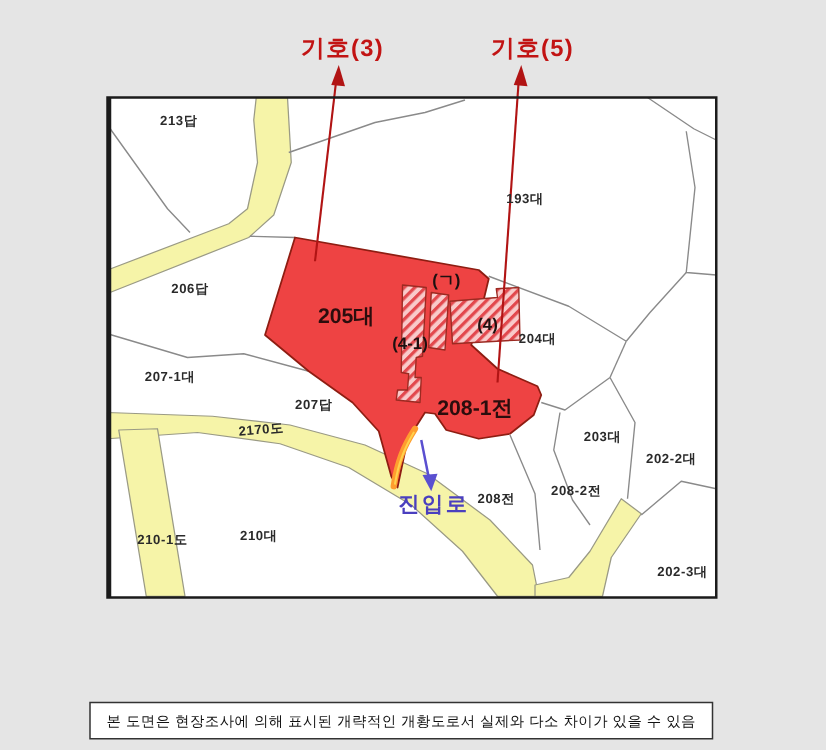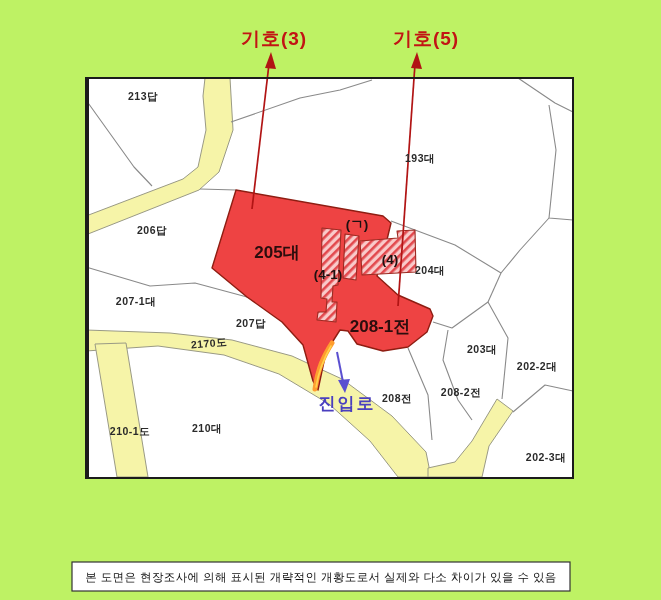--- a/index.html
+++ b/index.html
@@ -1,16 +1,16 @@
 <!DOCTYPE html>
 <html><head>
 <meta charset="utf-8">
 <style>
   html,body{margin:0;padding:0;background:#ffffff;}
-  .stage{position:relative;width:661px;height:600px;background:#bef264;overflow:hidden;
+  .stage{position:relative;width:661px;height:600px;background:#e5e5e5;overflow:hidden;
          font-family:"Liberation Sans","DejaVu Sans",sans-serif;}
   svg text{font-family:"Liberation Sans","DejaVu Sans",sans-serif;}
   .parcel-label{font-size:10.5px;fill:#2a2a2a;font-weight:bold;letter-spacing:.5px;}
   .zone-label-big{font-size:17px;font-weight:bold;fill:#2b0d0d;}
   .zone-label-sub{font-size:13.5px;font-weight:bold;fill:#1c1010;}
   .marker-label{font-size:19px;font-weight:bold;fill:#c21414;letter-spacing:1px;}
   .access-label{font-size:17px;font-weight:bold;fill:#4a3fbf;letter-spacing:2px;}
   .note-text{font-size:11.5px;fill:#111;letter-spacing:.4px;}
 </style>
 </head>

